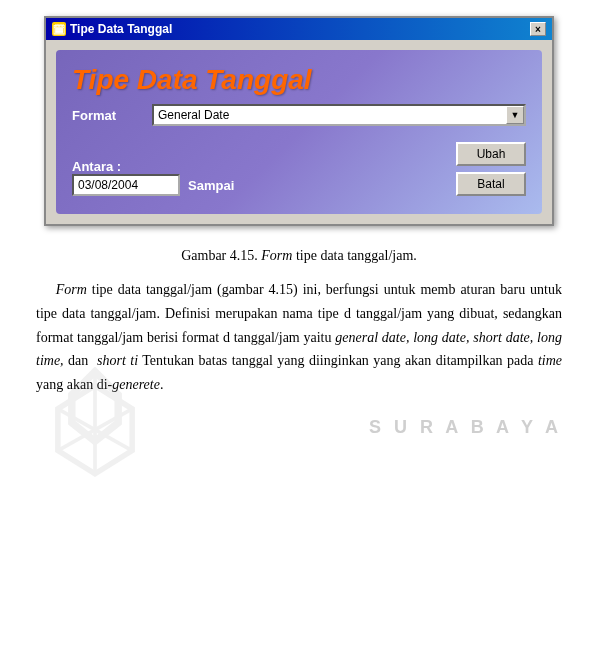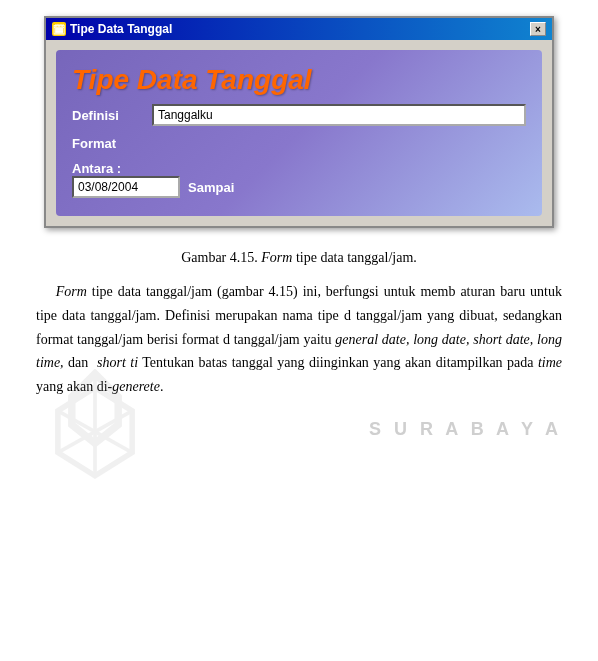--- a/index.html
+++ b/index.html
@@ -281,40 +281,50 @@
       </div>
       <div class="dialog-close-btn">×</div>
     </div>
 
     <div class="dialog-body">
 
       <div class="form-area">
 
         <div class="dialog-title-text">Tipe Data Tanggal</div>
 
-        <div class="form-row">
-          <div class="form-label">Definisi</div>
-          <input class="form-input-text" type="text" value="Tanggalku" style="">
-        </div>
 
         <div class="form-row">
           <div class="form-label">Format</div>
+          <div class="select-wrapper">
+            <select>
+              <option>General Date</option>
+              <option>Long Date</option>
+              <option>Short Date</option>
+              <option>Long Time</option>
+              <option>Short Time</option>
+            </select>
+            <div class="select-arrow">▼</div>
+          </div>
         </div>
 
         <div class="bottom-section">
           <div class="bottom-left">
 
             <div class="antara-label">Antara :</div>
 
             <div class="antara-row">
               <input class="antara-date-input" type="text" value="03/08/2004" style="">
               <span class="sampai-label">Sampai</span>
             </div>
           </div>
 
+          <div class="buttons-area">
+            <button class="btn-ubah">Ubah</button>
+            <button class="btn-batal">Batal</button>
+          </div>
         </div>
 
       </div>
     </div>
   </div>
 </div>
 
 <div class="caption-area">
   <span>Gambar 4.15. </span><em>Form</em><span> tipe data tanggal/jam.</span>
 </div>

